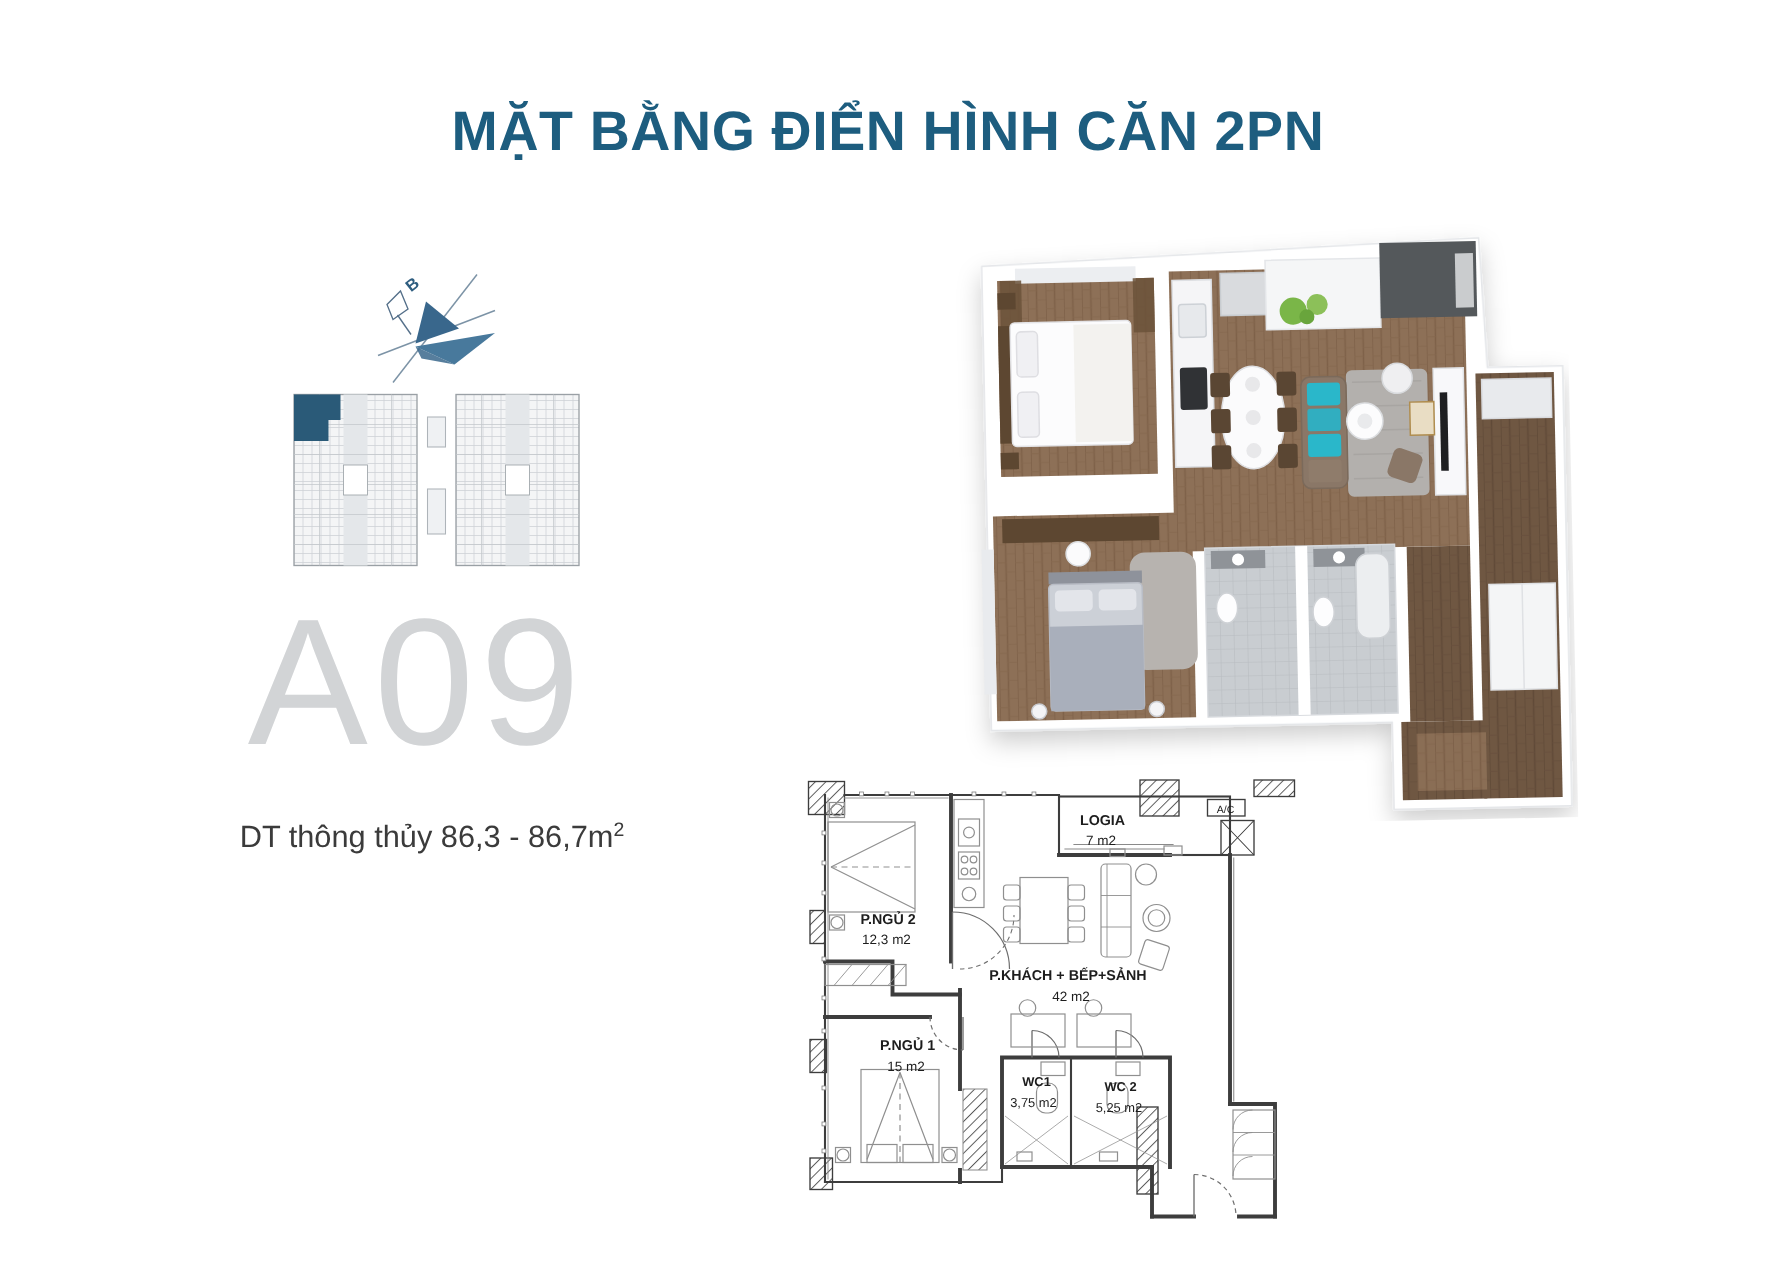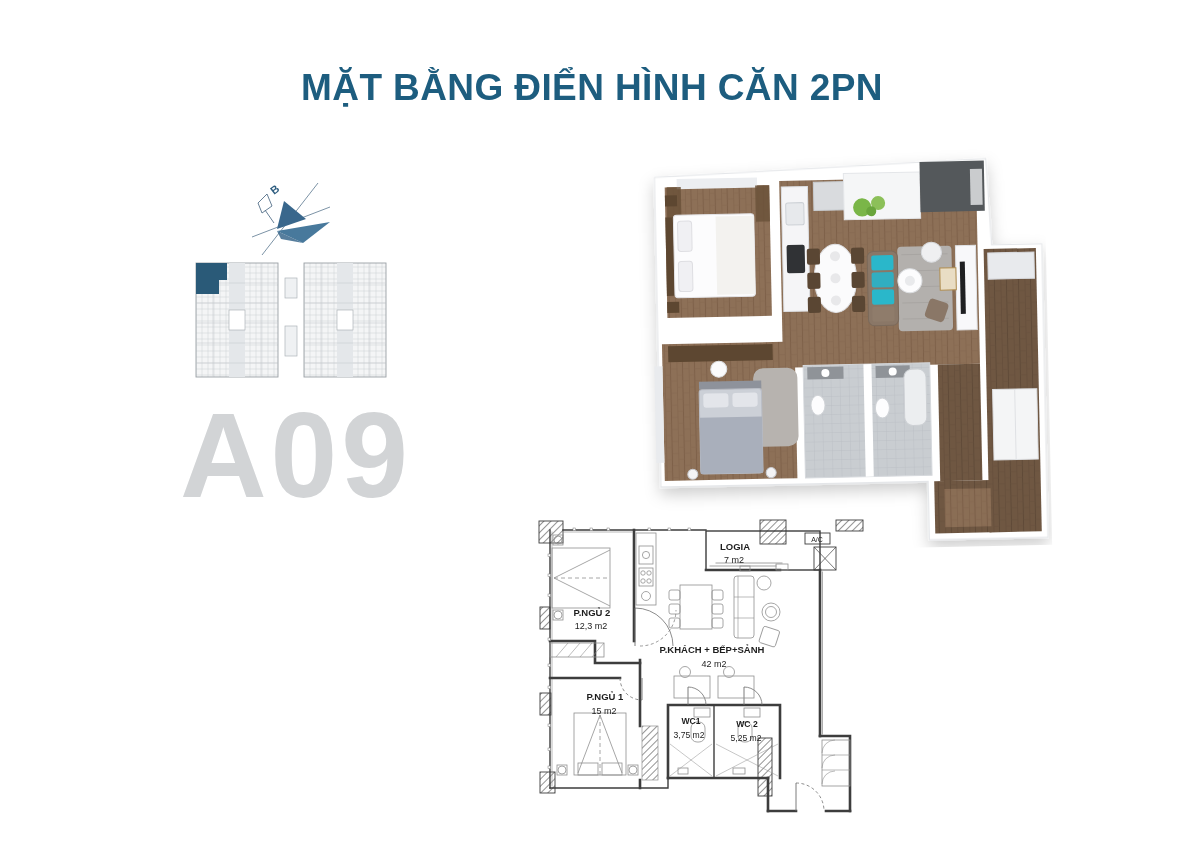--- a/index.html
+++ b/index.html
@@ -2,22 +2,22 @@
 <html><head>
 <meta charset="utf-8">
 <style>
   html,body{margin:0;padding:0;background:#ffffff;}
   .canvas{position:relative;width:1184px;height:856px;background:#fff;overflow:hidden;
           font-family:"Liberation Sans","DejaVu Sans",sans-serif;margin-top:21px;}
   .page-title{position:absolute;top:46px;left:0;width:100%;text-align:center;
               font-size:37px;font-weight:700;color:#1d5d7f;letter-spacing:.4px;}
   .compass{position:absolute;left:246px;top:156px;width:88px;height:84px;}
   .keyplan{position:absolute;left:193px;top:237px;width:196px;height:124px;}
-  .unit-code{position:absolute;left:126px;top:374px;width:340px;text-align:center;
-             font-size:120px;line-height:1;font-weight:700;color:#d2d4d6;letter-spacing:4px;}
+  .unit-code{position:absolute;left:108px;top:374px;width:340px;text-align:center;
+             font-size:120px;line-height:1;font-weight:400;color:#d2d4d6;letter-spacing:4px;}
   .unit-info{position:absolute;left:103px;top:524px;width:370px;text-align:center;color:#3b3b3b;}
   .unit-info h3{margin:0 0 13px 0;font-size:25px;font-weight:700;letter-spacing:.5px;}
   .unit-info p{margin:0 0 10px 0;font-size:20.5px;}
   .unit-info sup{font-size:13px;}
   .plan3d{position:absolute;left:640px;top:130px;width:408px;height:398px;transform:rotate(-1.2deg);}
   .plan2d{position:absolute;left:528px;top:487px;width:340px;height:307px;}
   svg text{font-family:"Liberation Sans","DejaVu Sans",sans-serif;}
   .lbl{fill:#1d1d1d;font-weight:700;text-anchor:middle;}
   .lbl2{fill:#1d1d1d;text-anchor:middle;}
 </style>
@@ -63,20 +63,21 @@
       <rect x="144" y="5" width="16" height="114" fill="#e4e7ea"></rect>
       <path d="M111 25H193 M111 45H193 M111 65H193 M111 85H193 M111 105H193" stroke="#c3c7cb" stroke-width="0.5"></path>
       <path d="M128 5V119 M176 5V119" stroke="#c3c7cb" stroke-width="0.5"></path>
       <rect x="144" y="52" width="16" height="20" fill="#ffffff" stroke="#a2a8ad" stroke-width="0.6"></rect>
     </g>
   </svg>
 
   <div class="unit-code">A09</div>
 
   <div class="unit-info">
+    <p><span>DT thông thủy 86,3 - 86,7m</span><sup>2</sup></p>
   </div>
 
   <svg class="plan3d" viewBox="0 0 406 395">
     <defs>
       <pattern id="wd" width="12" height="12" patternUnits="userSpaceOnUse">
         <rect width="12" height="12" fill="#8d7057"></rect>
         <path d="M0 0V12 M6 0V12" stroke="#7e6149" stroke-width="1"></path>
         <path d="M0 3h6 M6 9h6" stroke="#86684f" stroke-width="0.6"></path>
       </pattern>
       <pattern id="wd2" width="12" height="12" patternUnits="userSpaceOnUse">

